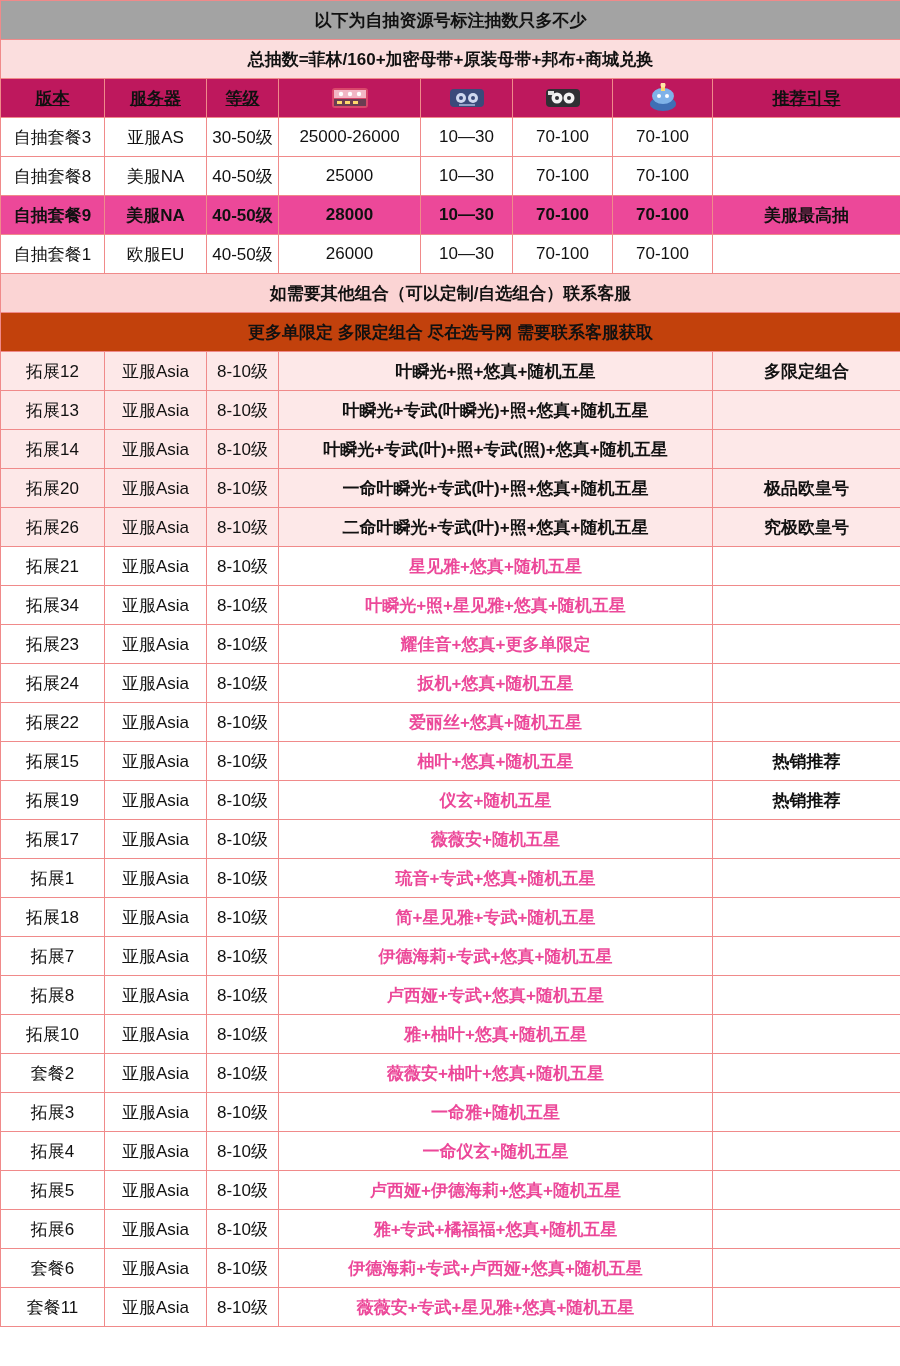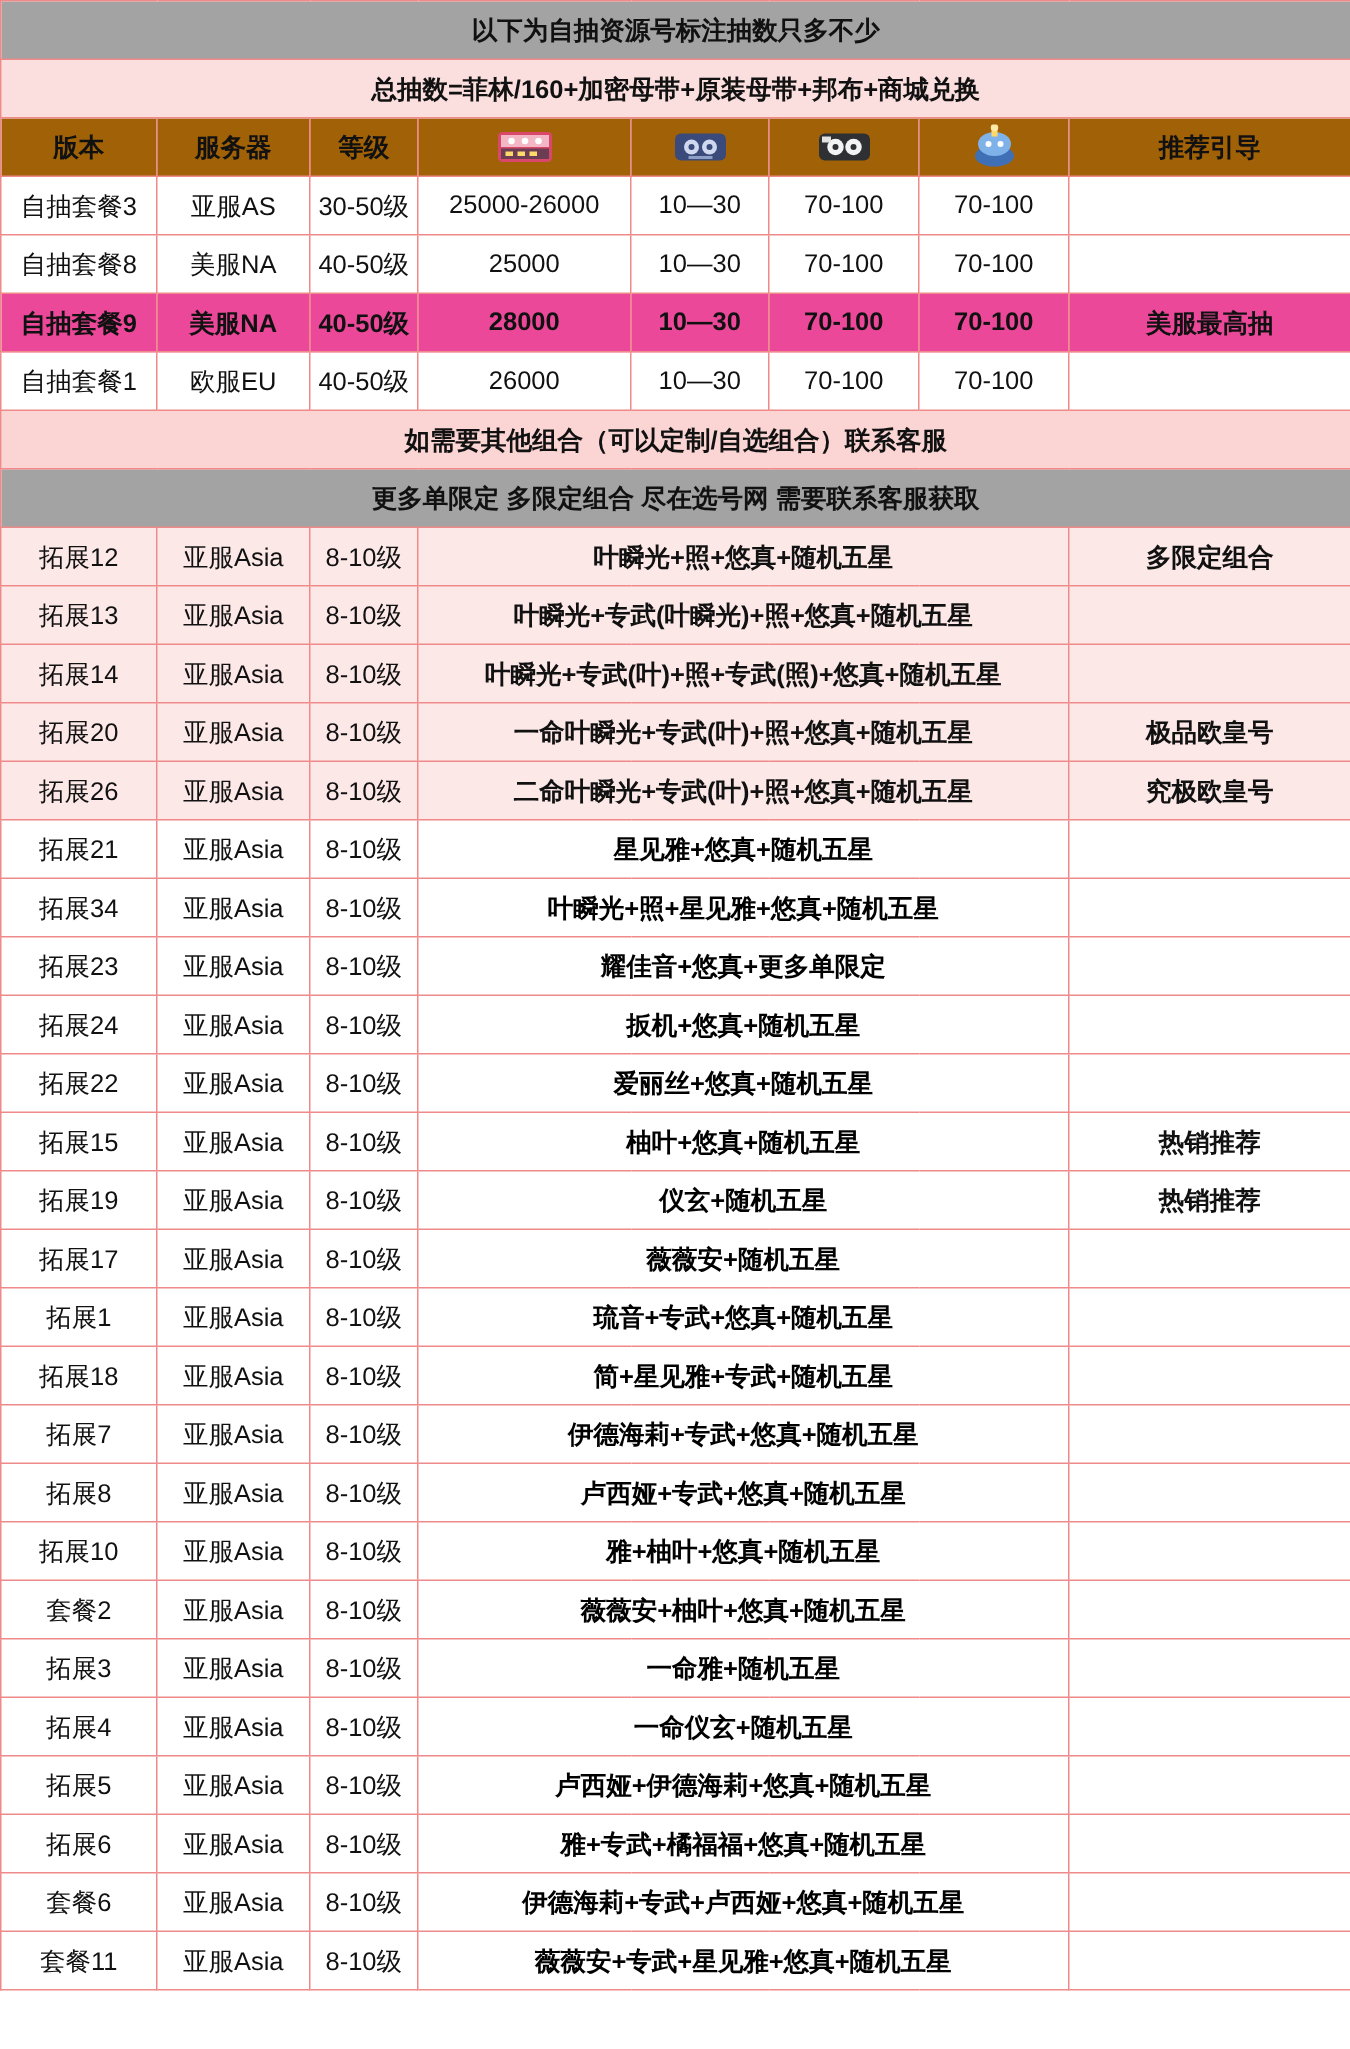--- a/index.html
+++ b/index.html
@@ -37,24 +37,25 @@
     height: 30px;
   }
   .banner2 {
     background: #fbdede;
     font-weight: bold;
     font-size: 15px;
     color: #111;
     height: 26px;
   }
   .headrow td {
-    background: #a16207;
+    background: #be185d;
     font-weight: bold;
     font-size: 18px;
     height: 48px;
+    text-decoration: underline;
   }
   .icon-cell {
     background: #ffffff;
   }
   .row-normal td { background: #ffffff; }
   .row-pink td { background: #fde8e8; }
   .row-highlight td {
     background: #ec4899;
     font-weight: bold;
   }
@@ -70,35 +71,35 @@
     font-size: 18px;
   }
   .contact-row td {
     background: #fbd4d4;
     font-weight: bold;
     font-size: 21px;
     height: 42px;
     color: #111;
   }
   .more-row td {
-    background: #a3a3a3;
+    background: #c2410c;
     font-weight: bold;
     font-size: 15px;
     height: 28px;
     color: #111;
     margin-left: 39px;
   }
   .combo {
     text-align: left;
     padding-left: 10px;
     font-weight: bold;
     font-size: 16.5px;
     color: #d8241c;
   }
-  .combo.dark { color: #000000; }
+  .combo.dark { color: #ec4899; }
   .pkg { font-size: 17px; }
   .pkg.b { font-weight: bold; }
   .srv { font-size: 16px; }
   .lvl { font-size: 16px; }
   
   .ico {
     display: inline-block;
     width: 40px; height: 30px;
     position: relative;
     vertical-align: middle;

